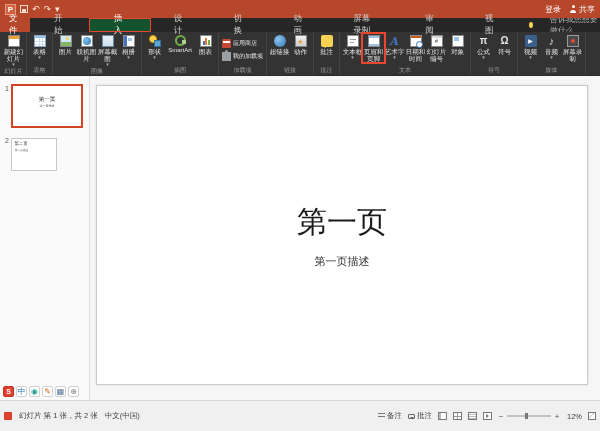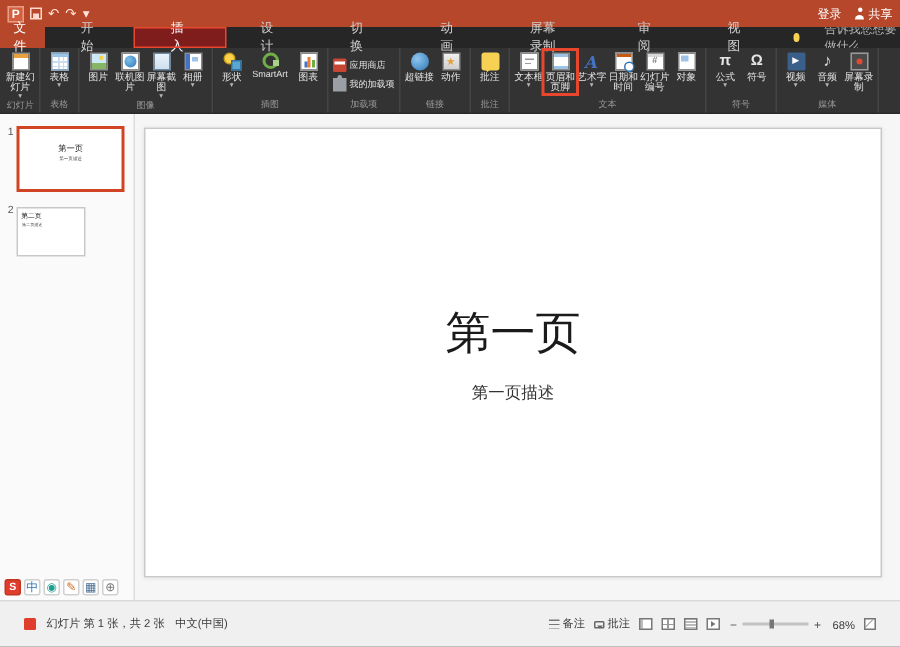--- a/index.html
+++ b/index.html
@@ -17,21 +17,21 @@
   .tb-title{position:absolute;left:0;right:0;text-align:center;font-size:8px;color:#ffeae3;pointer-events:none;}
   .tb-right{margin-left:auto;display:flex;align-items:center;gap:8px;font-size:8px;z-index:1;}
   .person-icon{width:8px;height:8px;position:relative;}
   .person-icon::before{content:"";position:absolute;left:2.5px;top:0;width:3px;height:3px;border-radius:50%;background:#fff;}
   .person-icon::after{content:"";position:absolute;left:1px;bottom:0;width:6px;height:3.5px;border-radius:3px 3px 0 0;background:#fff;}
 
   
   .tabrow{height:14px;background:#262626;display:flex;align-items:stretch;font-size:8.5px;flex:none;}
   .tab{display:flex;align-items:center;padding:0 24px;color:#cfcfcf;position:relative;}
   .tab-file{background:#b7472a;color:#fff;padding:0 9px;}
-  .tab.sel{background:#7f1d1d;color:#fff;}
+  .tab.sel{background:#14532d;color:#fff;}
   .tellme{display:flex;align-items:center;gap:17px;color:#b5b5b5;margin-left:8px;font-size:8px;}
   .bulb-icon{width:6px;height:6px;border-radius:50%;background:#f7d154;}
 
   
   .ribbon{height:44px;background:#333;display:flex;align-items:stretch;padding:0 1px;flex:none;border-bottom:1px solid #2a2a2a;}
   .rgroup{display:flex;flex-direction:column;border-right:1px solid #444;padding:2px 2px 0;}
   .rbuttons{display:flex;flex:1;align-items:flex-start;justify-content:center;}
   .rname{height:9px;line-height:9px;font-size:6px;color:#989898;text-align:center;}
   .rbtn{width:21px;display:flex;flex-direction:column;align-items:center;padding-top:1px;color:#e4e4e4;
         font-size:6.5px;line-height:1.1;text-align:center;position:relative;cursor:default;}
@@ -117,21 +117,21 @@
   .ime{width:11px;height:11px;display:flex;align-items:center;justify-content:center;font-size:8px;border-radius:2px;
        background:#fff;border:1px solid #d0d0d0;color:#2e75b6;}
   .ime-logo{background:#e03e2d;color:#fff;border-color:#c23522;font-weight:bold;font-size:7px;}
   .ime-mic{color:#1d9e8f;}
   .ime-pen{color:#d2691e;}
   .ime-key{color:#4a6d92;}
   .ime-tool{color:#777;}
 
   
   .statusbar{height:31px;background:#f0f0f0;border-top:1px solid #d9d9d9;display:flex;align-items:center;gap:7px;
-             padding:0 16px;font-size:7.5px;color:#3c3c3c;flex:none;}
+             padding:0 4px;font-size:7.5px;color:#3c3c3c;flex:none;}
   .st-red{width:8px;height:8px;background:#e03e2d;border-radius:1px;display:flex;align-items:center;justify-content:center;
           color:#fff;font-size:6px;font-weight:bold;}
   .st-right{margin-left:auto;display:flex;align-items:center;gap:6px;}
   .st-item{display:flex;align-items:center;gap:2px;}
   .ic-notes{width:7px;height:6px;background:repeating-linear-gradient(#777 0 1px,transparent 1px 3px);}
   .ic-comment2{width:7px;height:5px;border:1px solid #666;border-radius:1px;position:relative;}
   .ic-comment2::after{content:"";position:absolute;left:1px;bottom:-3px;border:2px solid transparent;border-top-color:#666;}
   .vi{width:9px;height:8px;border:1px solid #777;background:#fff;}
   .vi-normal{background:linear-gradient(90deg,#bbb 0 2px,#fff 2px);}
   .vi-sorter{background-image:linear-gradient(90deg,transparent 0 3px,#999 3px 4px,transparent 4px),
@@ -425,18 +425,18 @@
       <span class="vi vi-sorter"></span>
       <span class="vi vi-read"></span>
       <span class="vi vi-show"></span>
       <div class="zoom">
         <span class="zbtn">−</span>
         <span class="ztrack">
           <span class="zhandle"></span>
         </span>
         <span class="zbtn">+</span>
       </div>
-      <span class="zpct">68%</span>
+      <span class="zpct">12%</span>
       <span class="ic-fit"></span>
     </div>
   </div>
 
 </div>
 
 </body></html>

